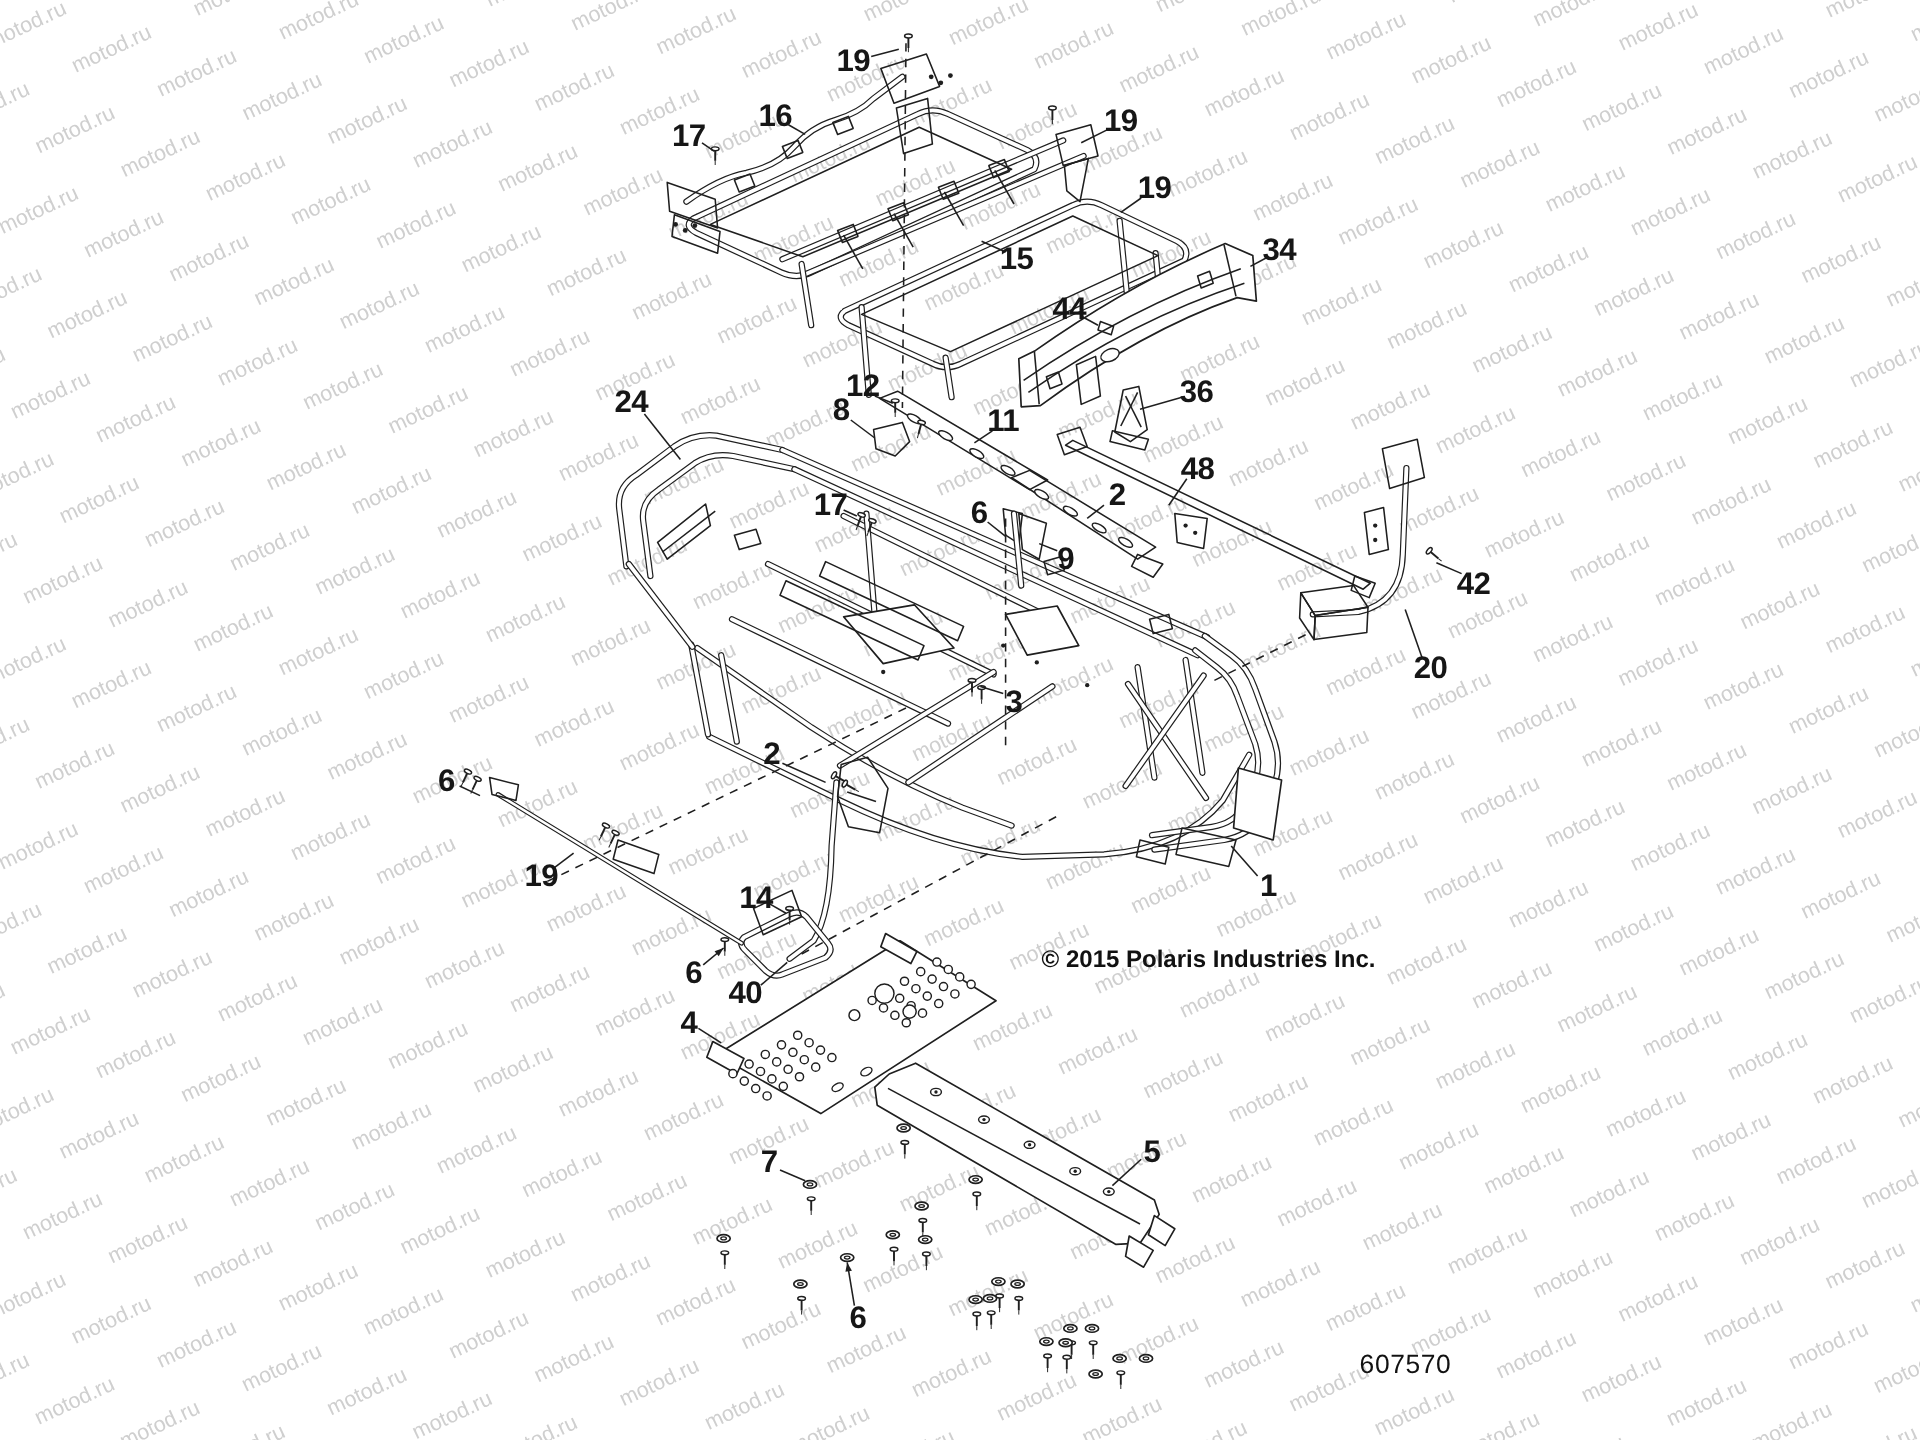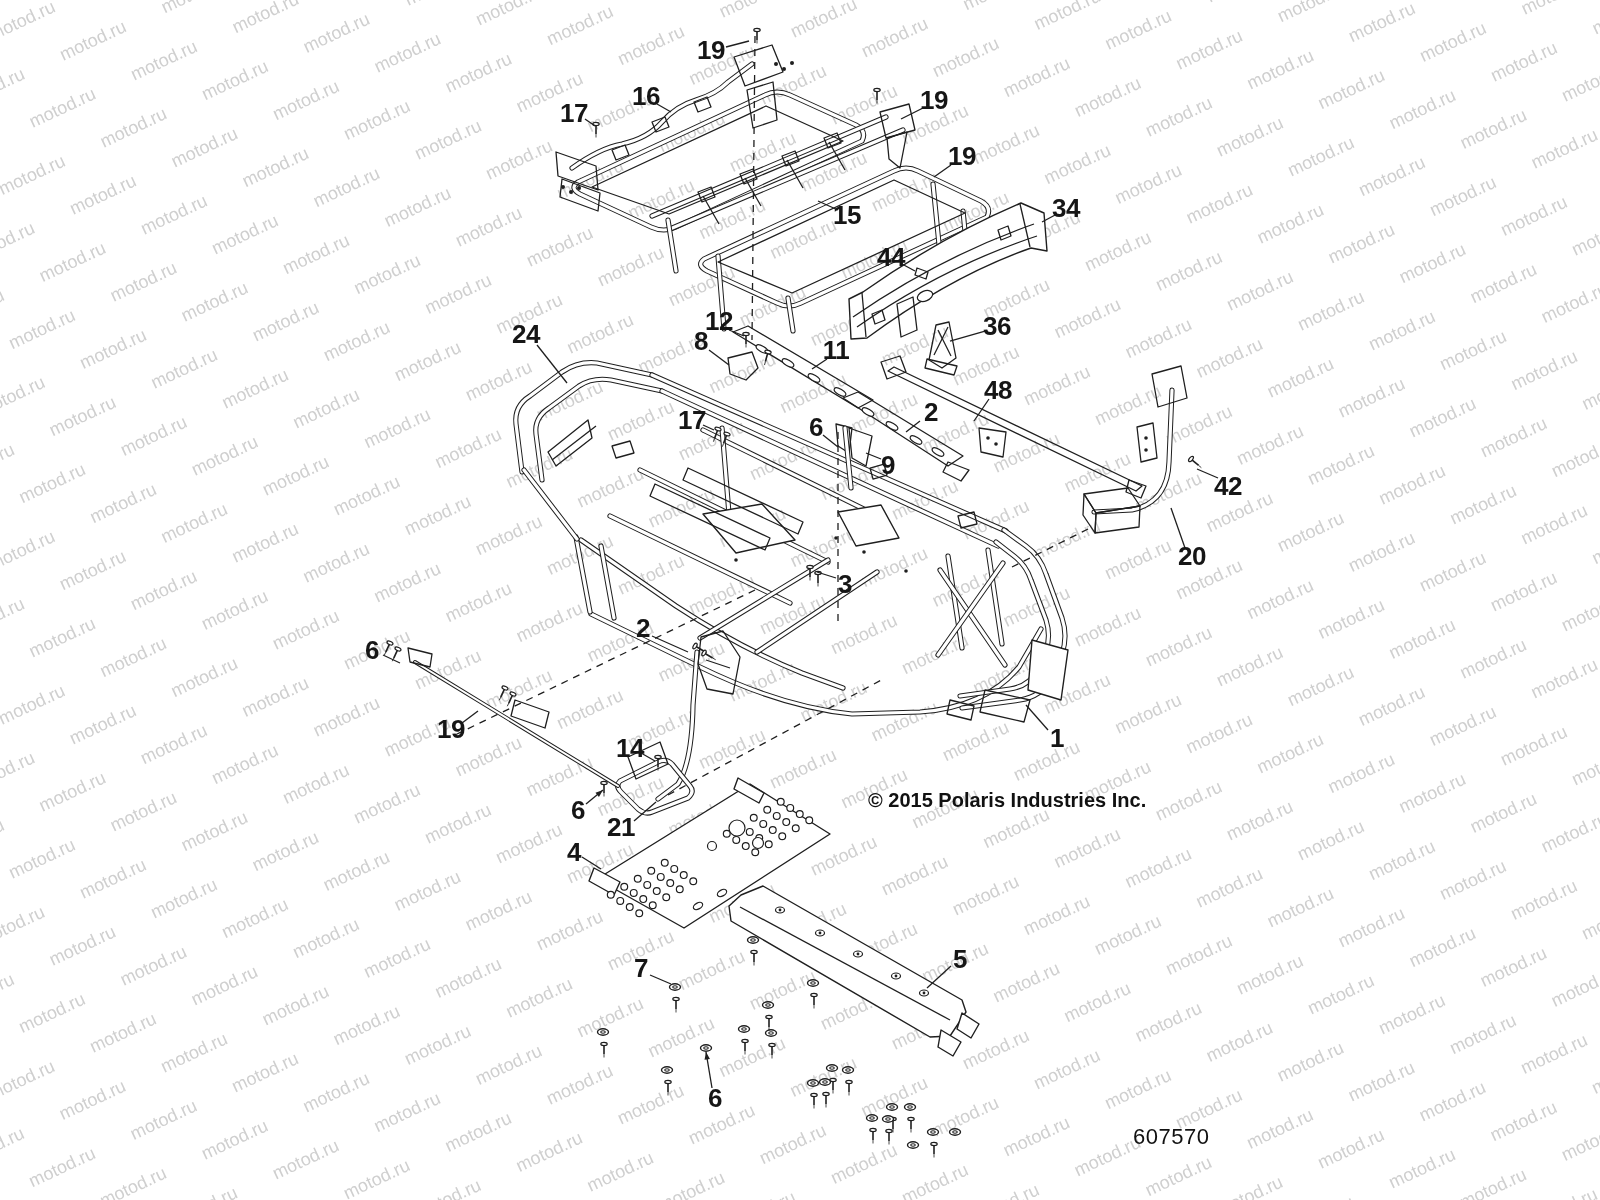--- a/index.html
+++ b/index.html
@@ -917,21 +917,21 @@
       <div class="callout" style="left: 719px; top: 321px;">12</div>
       <div class="callout" style="left: 962px; top: 156px;">19</div>
       <div class="callout" style="left: 630px; top: 748px;">14</div>
       <div class="callout" style="left: 847px; top: 215px;">15</div>
       <div class="callout" style="left: 646px; top: 96px;">16</div>
       <div class="callout" style="left: 574px; top: 113px;">17</div>
       <div class="callout" style="left: 692px; top: 420px;">17</div>
       <div class="callout" style="left: 711px; top: 50px;">19</div>
       <div class="callout" style="left: 934px; top: 100px;">19</div>
       <div class="callout" style="left: 1192px; top: 556px;">20</div>
-      <div class="callout" style="left: 621px; top: 827px;">21</div>
+      <div class="callout" style="left: 621px; top: 827px;">40</div>
       <div class="callout" style="left: 1228px; top: 486px;">42</div>
       <div class="callout" style="left: 997px; top: 326px;">36</div>
       <div class="callout" style="left: 1066px; top: 208px;">34</div>
       <div class="callout" style="left: 891px; top: 257px;">44</div>
       <div class="callout" style="left: 998px; top: 390px;">48</div>
       <div class="callout" style="left: 451px; top: 729px;">19</div>
       <div class="callout" style="left: 526px; top: 334px;">24</div>
     </div>
   <div class="copyright">© 2015 Polaris Industries Inc.</div>
   <div class="partnum">607570</div>

